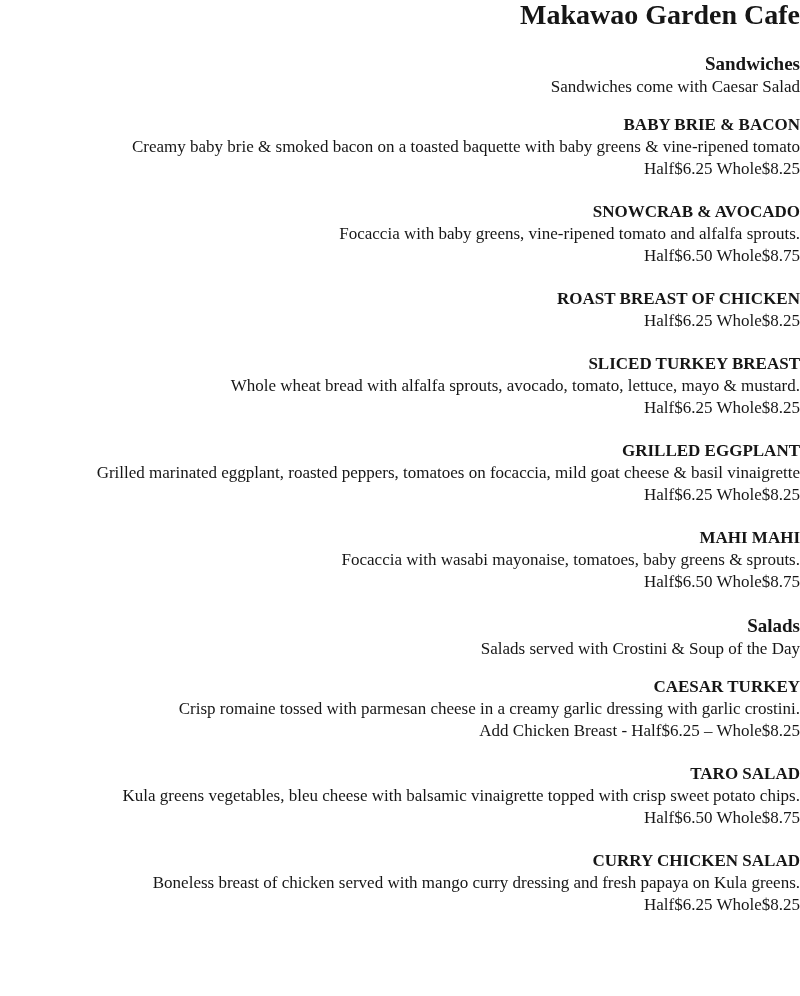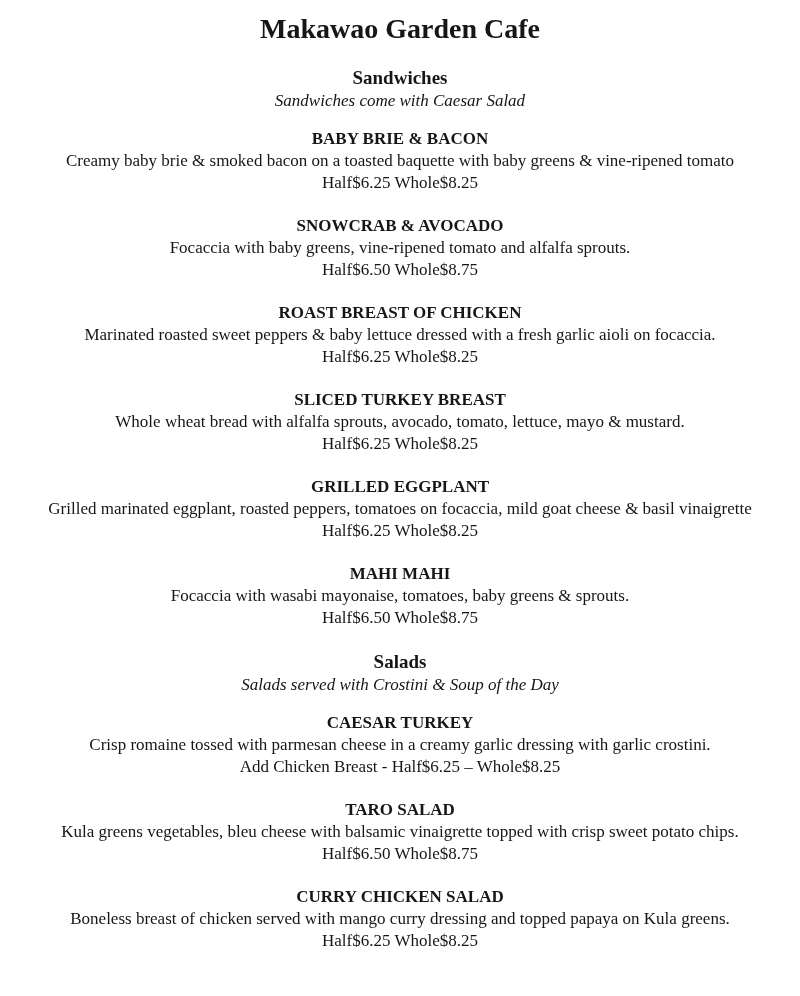--- a/index.html
+++ b/index.html
@@ -9,39 +9,37 @@
   }
   .page {
     width: 800px;
     height: 996px;
     margin: 0 auto;
     background: #ffffff;
     color: #161616;
     font-family: "Liberation Serif", "DejaVu Serif", serif;
     font-size: 17px;
     line-height: 22px;
-    text-align: center;
-    padding-top: 14px;
+    text-align: right;
     box-sizing: border-box;
     overflow: hidden;
   }
   .page-title {
     font-size: 28px;
     line-height: 30px;
     font-weight: bold;
     margin: 0 0 22px 0;
   }
   .section-title {
     font-size: 19px;
     line-height: 24px;
     font-weight: bold;
     margin: 0;
   }
   .section-note {
-    font-style: italic;
     margin: 0 0 16px 0;
   }
   .menu-item {
     margin-bottom: 21px;
   }
   .item-name {
     font-weight: bold;
   }
   .item-desc, .item-price {
     font-weight: normal;
@@ -67,21 +65,20 @@
     </div>
 
     <div class="menu-item">
       <div class="item-name">SNOWCRAB &amp; AVOCADO</div>
       <div class="item-desc">Focaccia with baby greens, vine-ripened tomato and alfalfa sprouts.</div>
       <div class="item-price">Half$6.50 Whole$8.75</div>
     </div>
 
     <div class="menu-item">
       <div class="item-name">ROAST BREAST OF CHICKEN</div>
-      <div class="item-desc">Marinated roasted sweet peppers &amp; baby lettuce dressed with a fresh garlic aioli on focaccia.</div>
       <div class="item-price">Half$6.25 Whole$8.25</div>
     </div>
 
     <div class="menu-item">
       <div class="item-name">SLICED TURKEY BREAST</div>
       <div class="item-desc">Whole wheat bread with alfalfa sprouts, avocado, tomato, lettuce, mayo &amp; mustard.</div>
       <div class="item-price">Half$6.25 Whole$8.25</div>
     </div>
 
     <div class="menu-item">
@@ -108,18 +105,18 @@
     </div>
 
     <div class="menu-item">
       <div class="item-name">TARO SALAD</div>
       <div class="item-desc">Kula greens vegetables, bleu cheese with balsamic vinaigrette topped with crisp sweet potato chips.</div>
       <div class="item-price">Half$6.50 Whole$8.75</div>
     </div>
 
     <div class="menu-item">
       <div class="item-name">CURRY CHICKEN SALAD</div>
-      <div class="item-desc">Boneless breast of chicken served with mango curry dressing and topped papaya on Kula greens.</div>
+      <div class="item-desc">Boneless breast of chicken served with mango curry dressing and fresh papaya on Kula greens.</div>
       <div class="item-price">Half$6.25 Whole$8.25</div>
     </div>
   </section>
 
 </div>
 
 </body></html>

